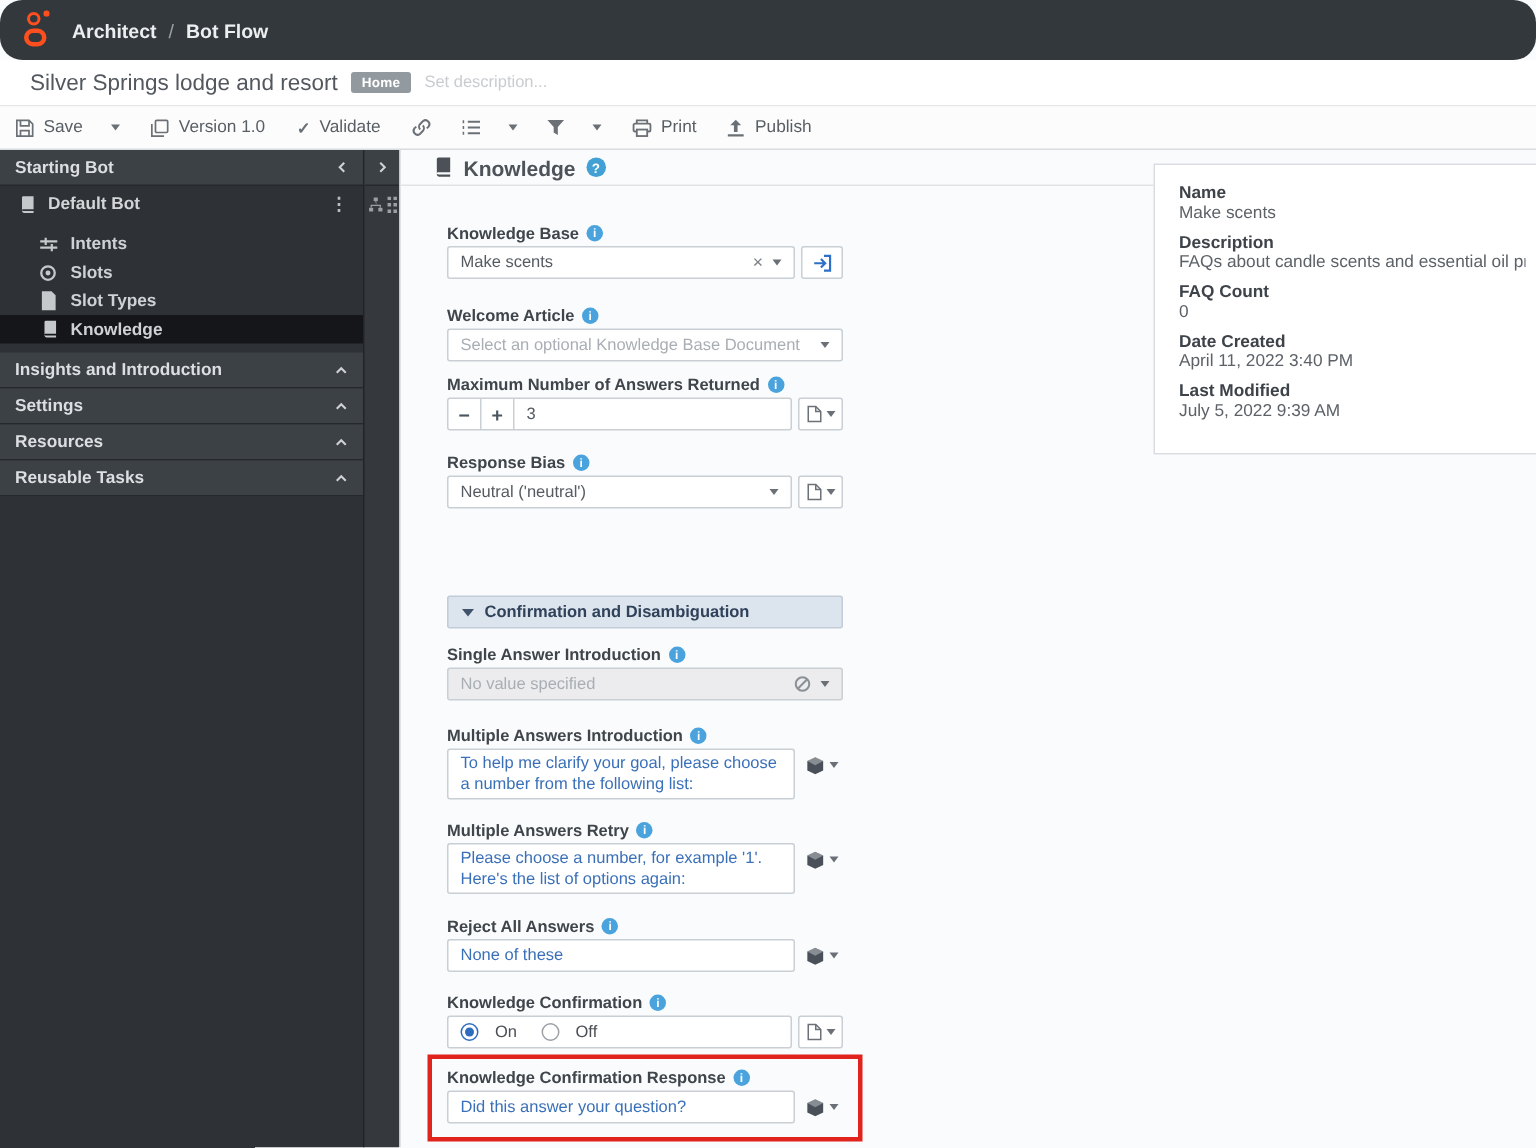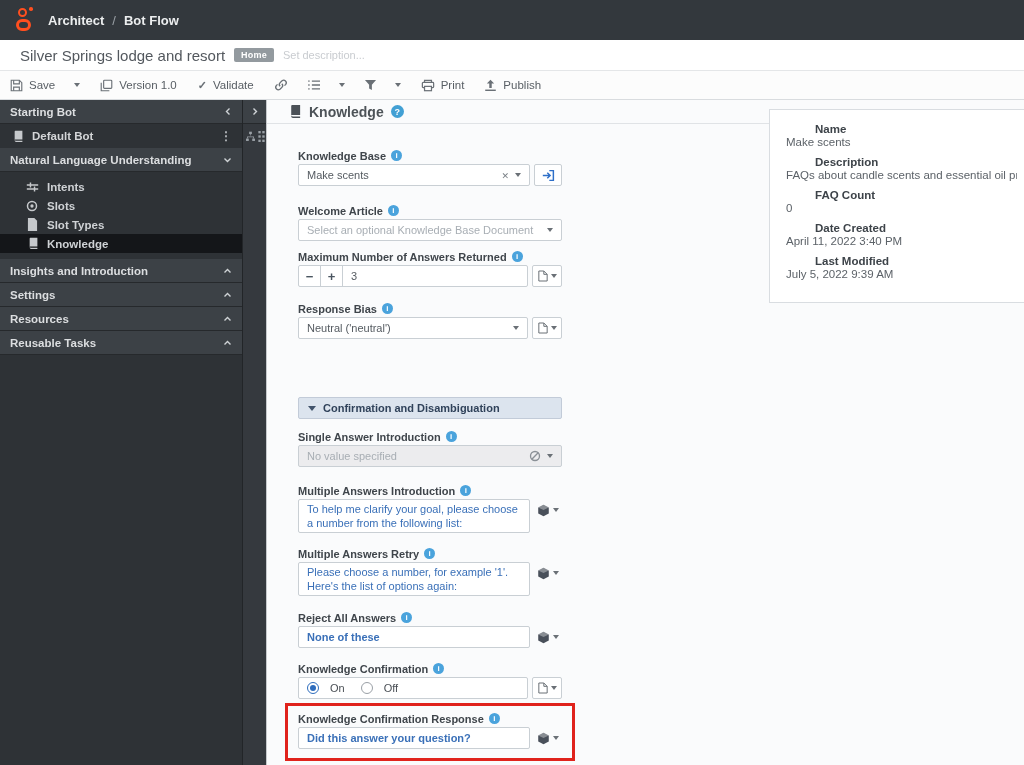--- a/index.html
+++ b/index.html
@@ -1,21 +1,21 @@
 <!DOCTYPE html>
 <html><head>
 <meta charset="utf-8">
 <style>
   * { box-sizing: border-box; margin: 0; padding: 0; }
   html,body { width:1024px; height:765px; overflow:hidden; }
   body { font-family:"Liberation Sans", sans-serif; background:#fafbfc; }
   .app { position:relative; width:1024px; height:765px; }
 
   
-  .tophdr { height:40px; background:#33383d; display:flex; align-items:center; padding:0 14px; gap:12px; }
+  .tophdr { height:40px; background:#33383d; display:flex; align-items:center; padding:0 14px; gap:12px;border-radius:15px; }
   .logo { position:relative; width:22px; height:26px; }
   .logo .lg-top { position:absolute; top:1px; left:4px; width:9px; height:9px; border:2.5px solid #ff4f1f; border-radius:50%; }
   .logo .lg-dot { position:absolute; top:0; left:15px; width:3.5px; height:3.5px; background:#ff4f1f; border-radius:50%; }
   .logo .lg-bot { position:absolute; top:12px; left:2px; width:15px; height:12px; border:3px solid #ff4f1f; border-radius:6px; }
   .crumb { display:flex; align-items:center; gap:8px; font-size:13px; font-weight:bold; color:#eceeef; }
   .crumb .slash { color:#9aa0a6; font-weight:normal; }
 
   
   .titlebar { height:31px; background:#fff; border-bottom:1px solid #e4e6e8; display:flex; align-items:center; padding:0 20px; gap:9px; }
   .flowname { font-size:15px; color:#53585e; }
@@ -57,21 +57,21 @@
   .form { position:absolute; left:31px; top:24px; width:264px; }
   .flabel { display:flex; align-items:center; gap:5px; font-size:11px; font-weight:bold; color:#3f454b; height:13px; }
   .info { width:11px; height:11px; border-radius:50%; background:#4aa3dc; color:#fff; font-size:8px; font-weight:bold; display:inline-flex; align-items:center; justify-content:center; flex:none; }
   .info::before { content:"i"; }
 
   .frow { display:flex; gap:4px; margin-top:2px; }
   .fieldbox { flex:1; height:22px; border:1px solid #c9cfd4; border-radius:2px; background:#fff; display:flex; align-items:center; padding:0 8px; font-size:11px; color:#555b61; gap:6px; }
   .fieldbox .val { flex:1; white-space:nowrap; overflow:hidden; }
   .fieldbox .ph { color:#a8aeb4; }
   .fieldbox.disabled { background:#ececee; }
-  .bluetext { color:#3a70b8;font-weight:bold; }
+  .bluetext { color:#3a70b8; }
   .clear-x::before { content:"✕"; font-size:9px; color:#7a8086; }
   .cellbtn { width:28px; height:22px; border:1px solid #c9cfd4; border-radius:2px; background:#fff; display:flex; align-items:center; justify-content:center; gap:2px; flex:none; }
   .modebtn { width:30px; height:22px; border:1px solid #c9cfd4; border-radius:2px; background:#fff; display:flex; align-items:center; justify-content:center; gap:3px; flex:none; }
   .commbtn { width:28px; height:22px; display:flex; align-items:center; justify-content:center; gap:3px; flex:none; }
   .textarea { flex:1; height:34px; border:1px solid #c9cfd4; border-radius:2px; background:#fff; padding:3px 8px; font-size:11px; line-height:13.5px; color:#3a70b8; }
   .stepper { flex:1; height:22px; border:1px solid #c9cfd4; border-radius:2px; background:#fff; display:flex; align-items:stretch; }
   .stepbtn { width:22px; border-right:1px solid #c9cfd4; display:flex; align-items:center; justify-content:center; font-size:13px; font-weight:bold; color:#4a5560; }
   .stepval { flex:1; display:flex; align-items:center; padding:0 8px; font-size:11px; color:#555b61; }
   .radio { width:12px; height:12px; border-radius:50%; border:1px solid #9aa0a6; background:#fff; display:inline-flex; align-items:center; justify-content:center; flex:none; }
   .radio.on { border-color:#2e6dbd; }
@@ -81,21 +81,21 @@
   .sec-header { margin-top:58px; height:22px; background:#dce4ee; border:1px solid #c2cbd8; border-radius:2px; display:flex; align-items:center; gap:7px; padding:0 9px; font-size:11px; font-weight:bold; color:#30425a; }
   .tri-down { width:0; height:0; border-left:4px solid transparent; border-right:4px solid transparent; border-top:5px solid #41536b; }
 
   .mt25{margin-top:25px}.mt18{margin-top:18px}.mt11{margin-top:11px}.mt9{margin-top:9px}
   .mt15{margin-top:15px}.mt17{margin-top:17px}.mt14{margin-top:14px}
 
   .redbox { position:relative; margin-top:4px; margin-left:-13px; width:290px; border:3px solid #e0231c; padding:6px 10px 9px; }
 
   
   .info-panel { position:absolute; top:9px; left:502px; width:265px; height:194px; background:#fff; border:1px solid #d9dde1; padding:13px 16px; }
-  .ip-label { font-size:11.5px; font-weight:bold; color:#3d4349;margin-left:29px; }
+  .ip-label { font-size:11.5px; font-weight:bold; color:#3d4349; }
   .ip-value { font-size:11.5px; color:#5c6268; margin:1px 0 8px; white-space:nowrap; overflow:hidden; }
 
   svg { display:block; }
 </style>
 </head>
 <body>
 
 <div class="app">
 
   <div class="tophdr">
@@ -197,26 +197,20 @@
       </div>
       <div class="sb-row">
         <span class="sb-icon">
           <svg width="13" height="13" viewBox="0 0 16 16" fill="currentColor">
               <path d="M4.5 2.2c0-.7.5-1.2 1.2-1.2h8.3v10.6H5.7c-.9 0-1.2.5-1.2.9z"></path>
               <path d="M4.5 13c0 1 .8 1.8 1.8 1.8H14v-1.6H6.2c-.5 0-1.7-.1-1.7-.9z"></path>
             </svg>
         </span>
         <span class="grow">Default Bot</span>
         <span class="kebab"></span>
-      </div>
-      <div class="sb-header">
-        <span>Natural Language Understanding</span>
-        <svg width="9" height="8" viewBox="0 0 8 8">
-            <path d="M1 2.5l3 3 3-3" stroke="#cfd3d6" fill="none" stroke-width="1.4"></path>
-          </svg>
       </div>
       <div class="sb-items">
         <div class="sb-item">
           <span class="sb-icon">
             <svg width="13" height="12" viewBox="0 0 16 14" stroke="currentColor" stroke-width="1.8" fill="none">
                 <path d="M1 4.5h14M1 9.5h14"></path>
                 <path d="M5.5 1.5v6M10.5 6.5v6"></path>
               </svg>
           </span>
           <span>Intents</span>

